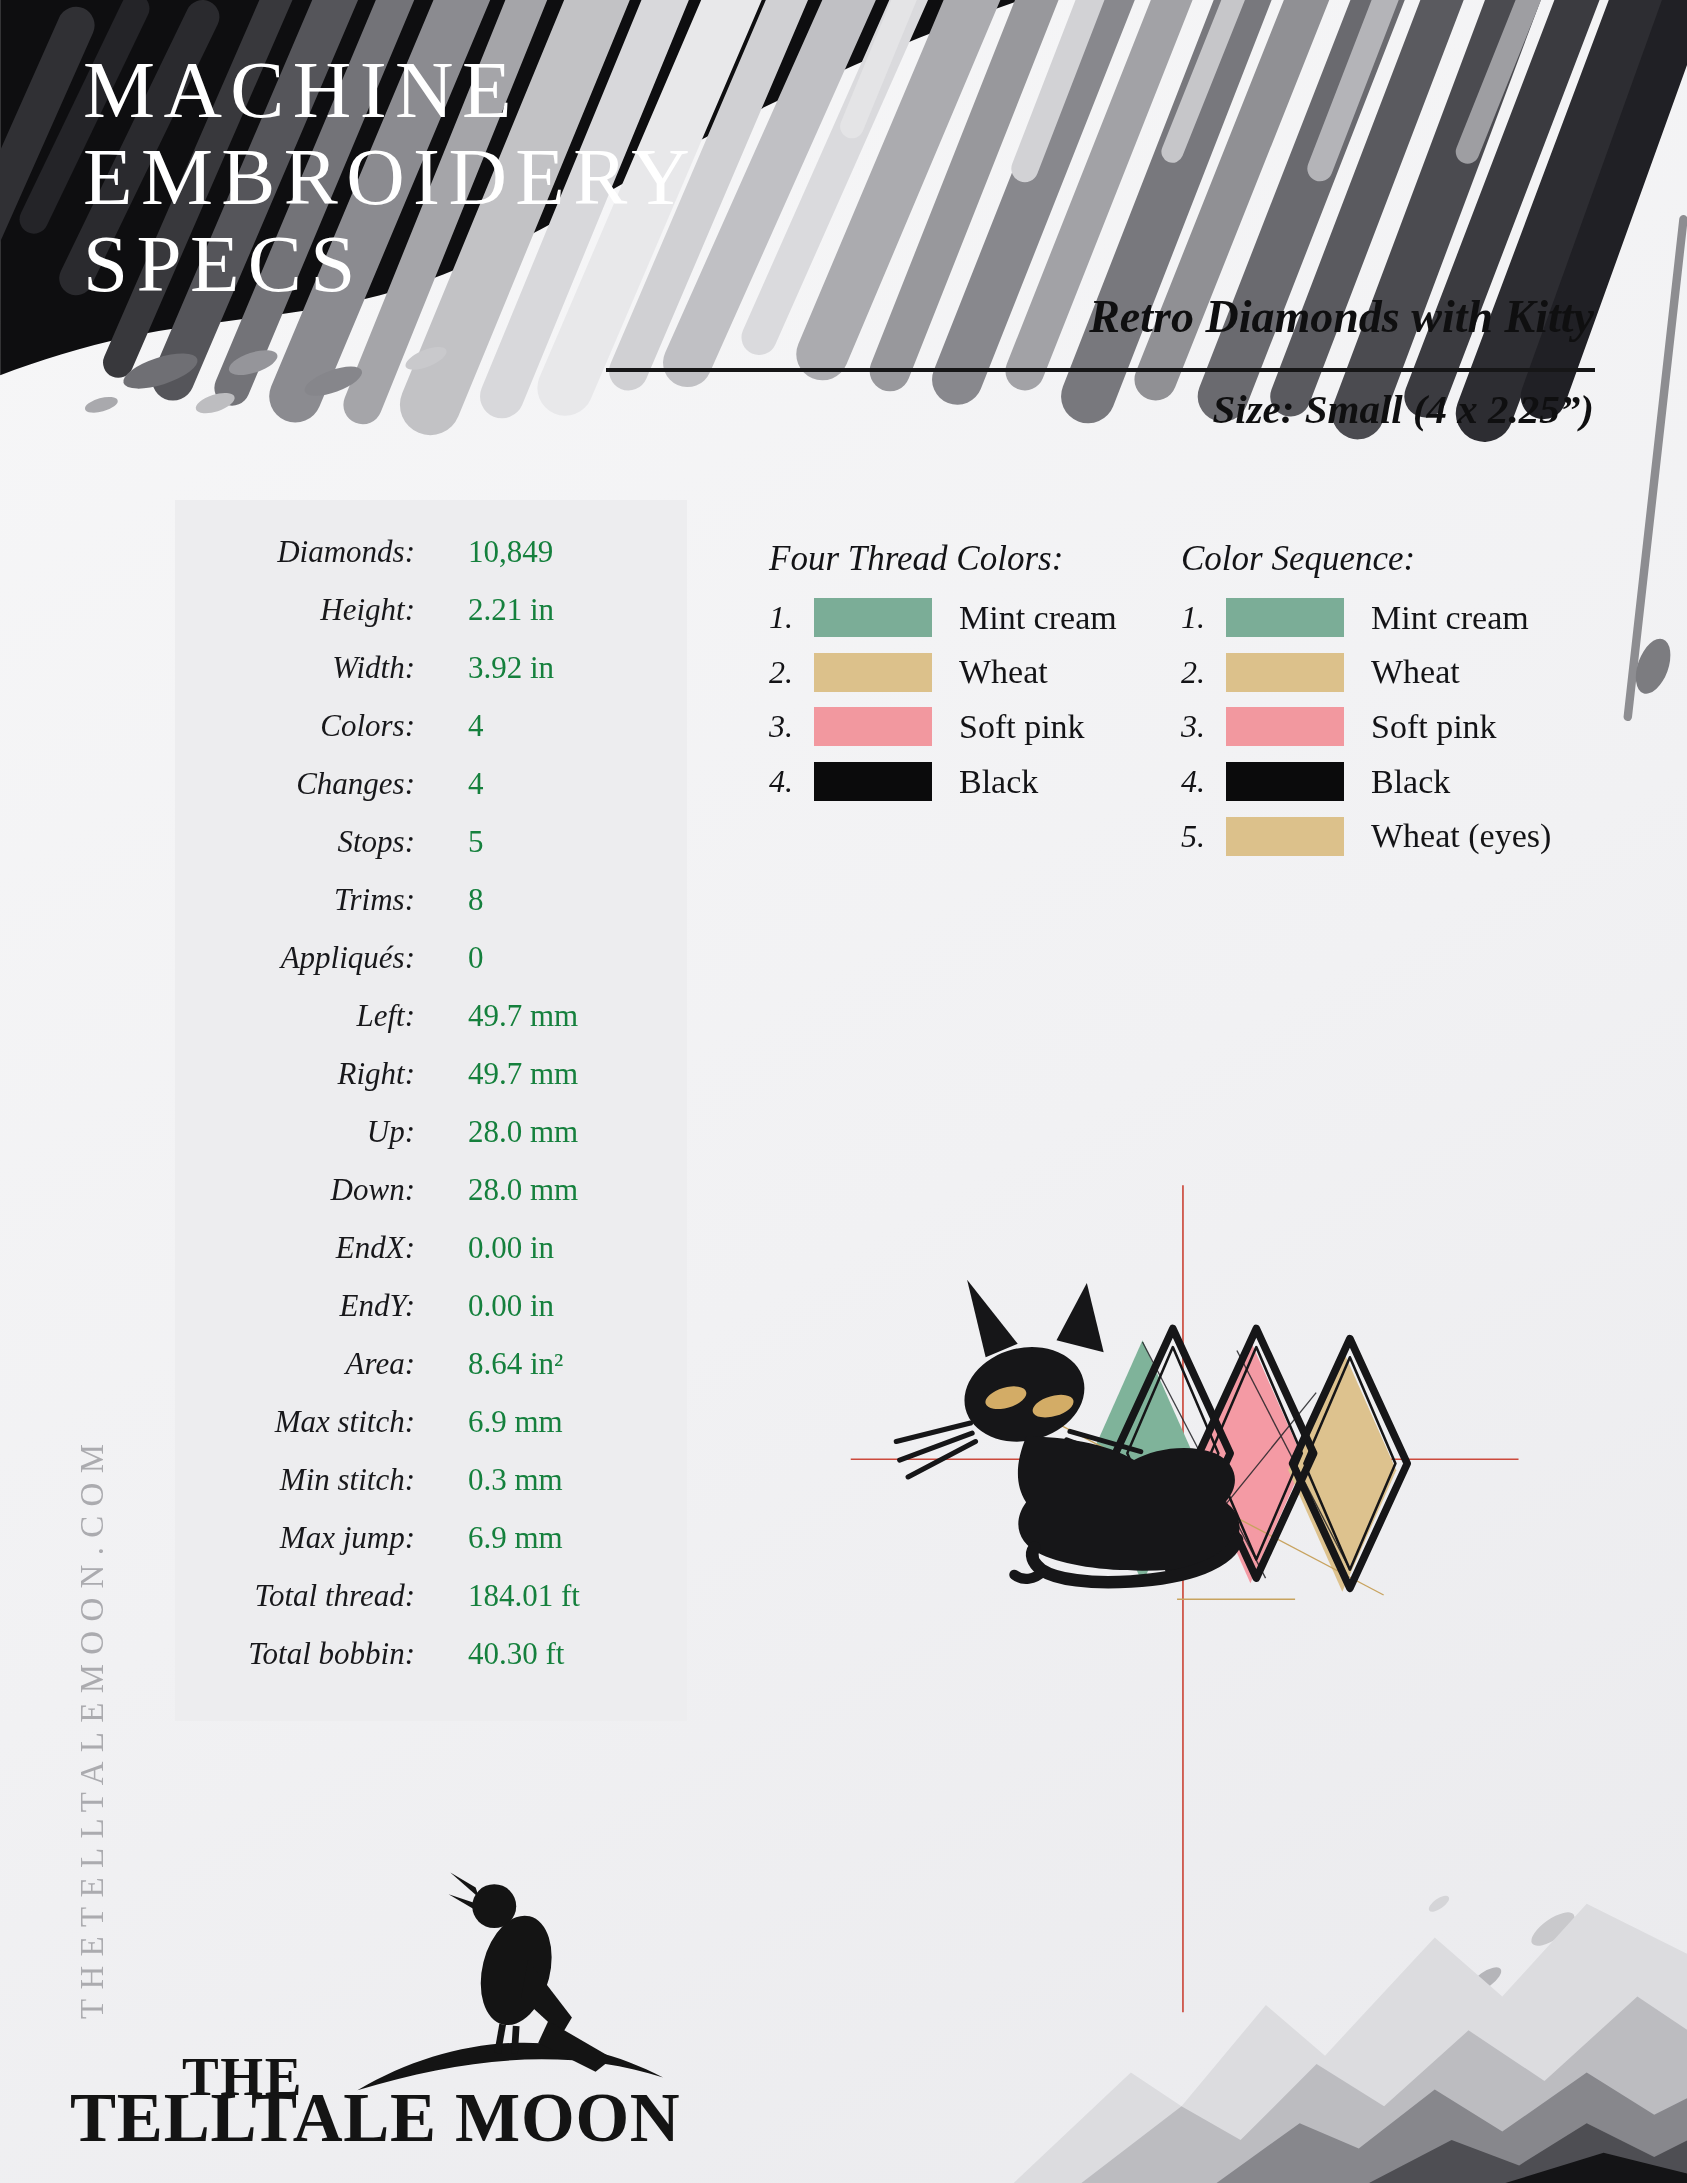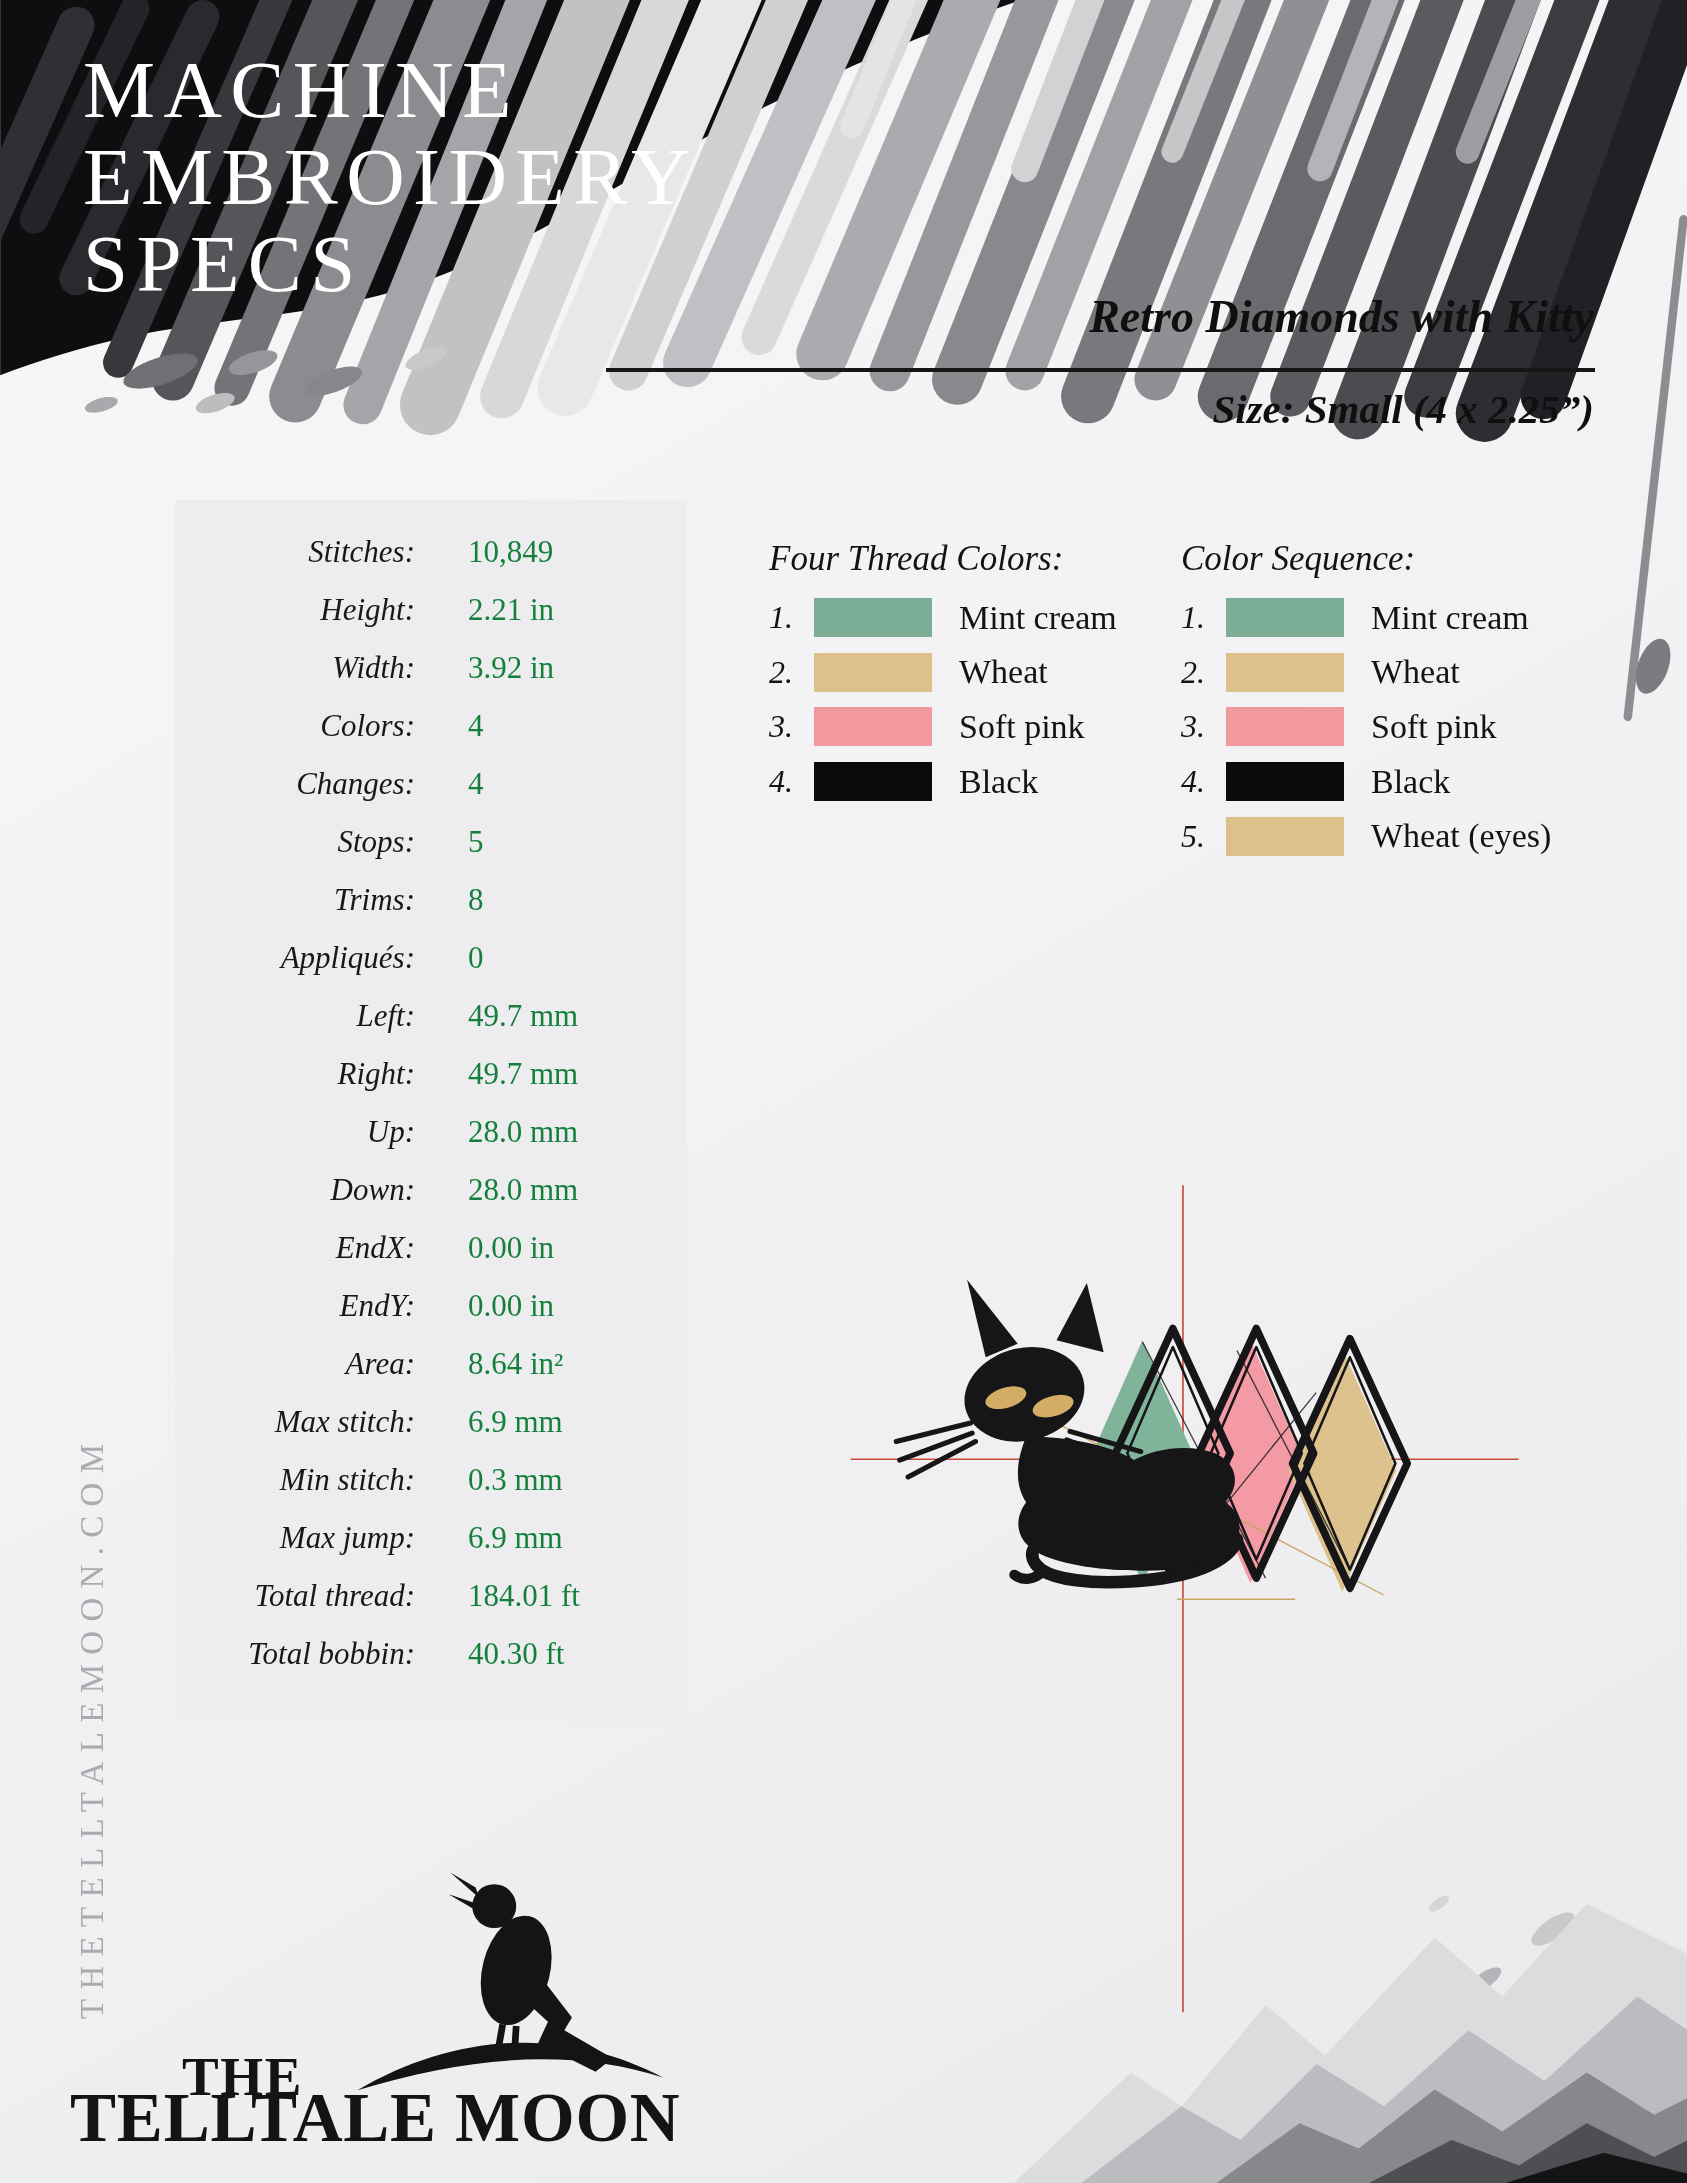--- a/index.html
+++ b/index.html
@@ -94,21 +94,21 @@
     <div>MACHINE</div>
     <div>EMBROIDERY</div>
     <div>SPECS</div>
   </div>
   <div class="design-title">Retro Diamonds with Kitty</div>
   <div class="title-rule"></div>
   <div class="design-size">Size: Small (4 x 2.25”)</div>
 
   <div class="spec-panel">
     <div class="spec-row">
-        <span class="spec-label">Stitches:</span>
+        <span class="spec-label">Diamonds:</span>
         <span class="spec-value">10,849</span>
       </div>
     <div class="spec-row">
         <span class="spec-label">Height:</span>
         <span class="spec-value">2.21 in</span>
       </div>
     <div class="spec-row">
         <span class="spec-label">Width:</span>
         <span class="spec-value">3.92 in</span>
       </div>

